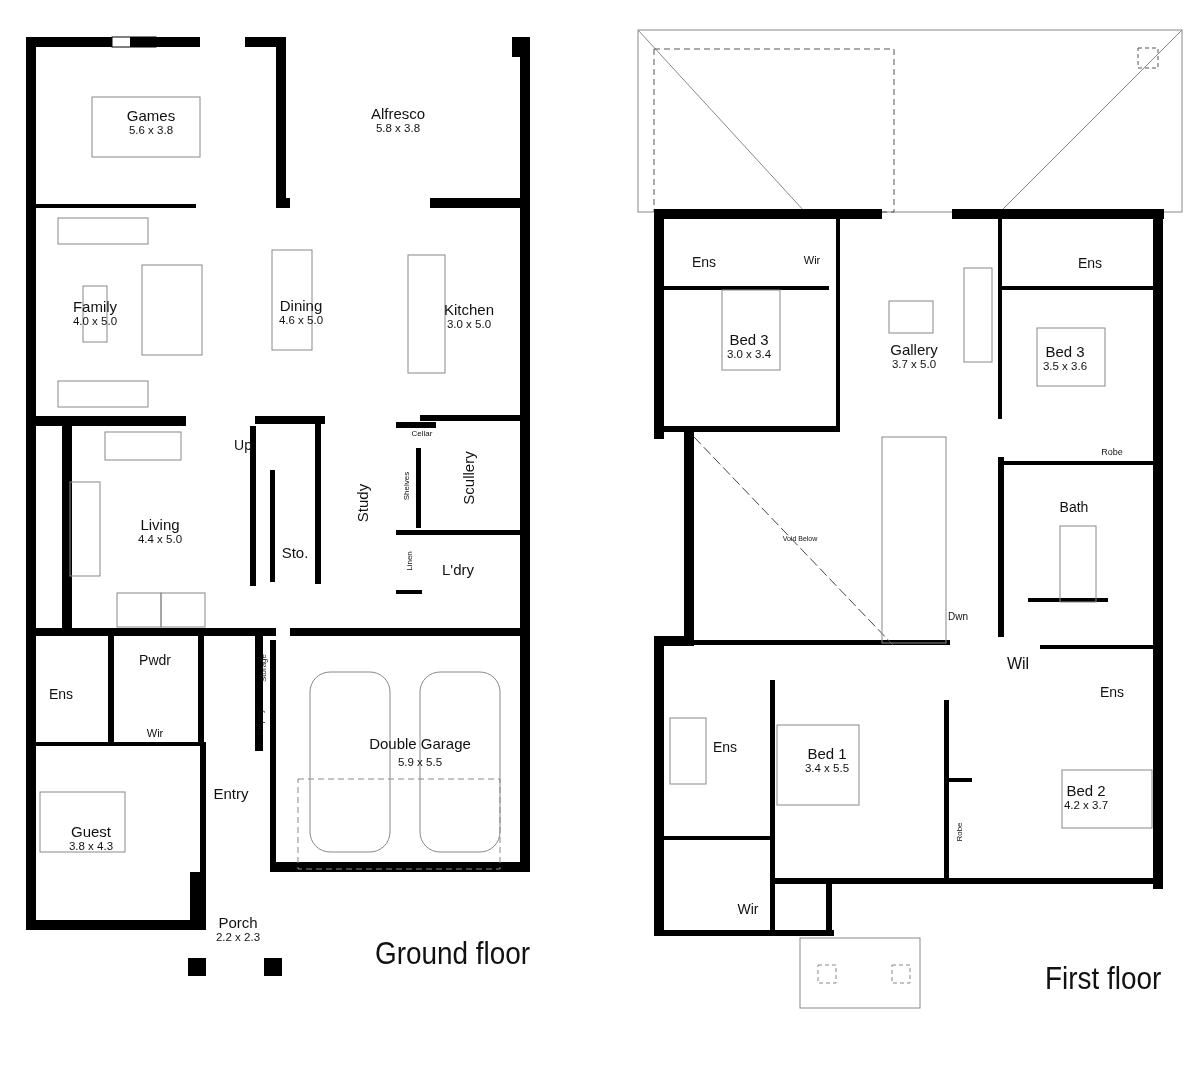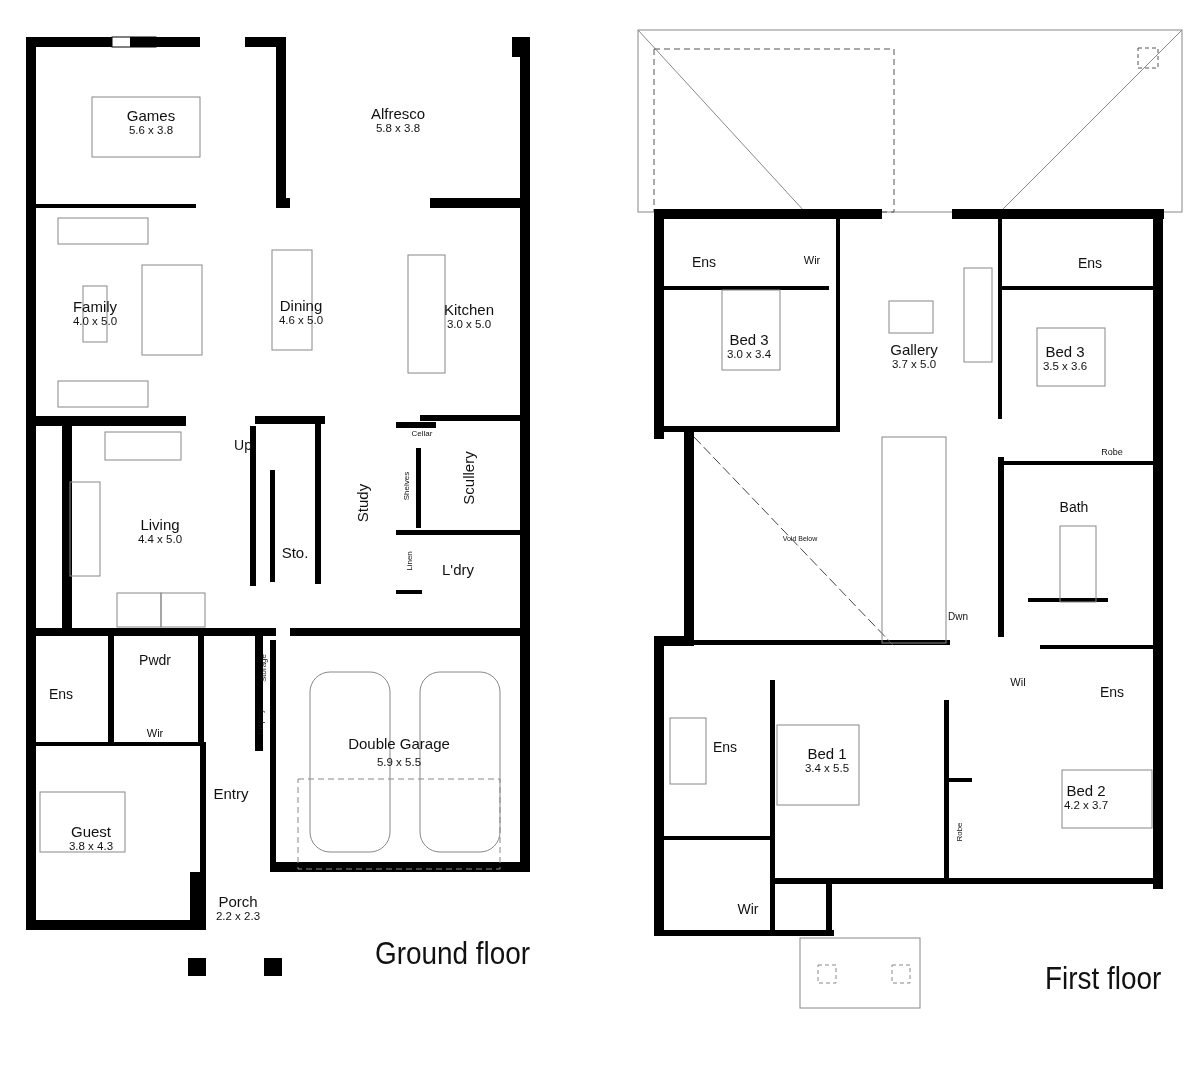--- a/index.html
+++ b/index.html
@@ -153,30 +153,30 @@
 <div class="lbl sm" style="left:422px;top:434px;font-size:8px">Cellar</div>
 <div class="lbl vert sm" style="left:407px;top:486px;font-size:8px">Shelves</div>
 <div class="lbl vert" style="left:469px;top:478px;font-size:15px">Scullery</div>
 <div class="lbl vert sm" style="left:410px;top:561px;font-size:8px">Linen</div>
 <div class="lbl" style="left:458px;top:570px;font-size:15px">L'dry</div>
 <div class="lbl" style="left:155px;top:660px;font-size:14px">Pwdr</div>
 <div class="lbl" style="left:61px;top:694px;font-size:14px">Ens</div>
 <div class="lbl" style="left:155px;top:734px;font-size:11px">Wir</div>
 <div class="lbl vert sm" style="left:264px;top:668px;font-size:8px">Storage</div>
 <div class="lbl vert sm" style="left:261px;top:722px;font-size:8px">Display</div>
-<div class="lbl" style="left:399px;top:752px">
+<div class="lbl" style="left:420px;top:752px">
     <span class="nm">Double Garage</span>
     <span class="dim" style="margin-top:4px">5.9 x 5.5</span>
   </div>
 <div class="lbl" style="left:231px;top:794px;font-size:15px">Entry</div>
 <div class="lbl" style="left:91px;top:838px">
     <span class="nm">Guest</span>
     <span class="dim">3.8 x 4.3</span>
   </div>
-<div class="lbl" style="left:238px;top:908px">
+<div class="lbl" style="left:238px;top:929px">
     <span class="nm">Porch</span>
     <span class="dim">2.2 x 2.3</span>
   </div>
 <div class="title" style="left:375px;top:936px">Ground floor</div>
 
 <div class="lbl" style="left:704px;top:262px;font-size:14px">Ens</div>
 <div class="lbl" style="left:812px;top:261px;font-size:11px">Wir</div>
 <div class="lbl" style="left:1090px;top:263px;font-size:14px">Ens</div>
 <div class="lbl" style="left:749px;top:346px">
     <span class="nm">Bed 3</span>
@@ -187,21 +187,21 @@
     <span class="dim">3.7 x 5.0</span>
   </div>
 <div class="lbl" style="left:1065px;top:358px">
     <span class="nm">Bed 3</span>
     <span class="dim">3.5 x 3.6</span>
   </div>
 <div class="lbl sm" style="left:1112px;top:453px;font-size:9px">Robe</div>
 <div class="lbl" style="left:1074px;top:507px;font-size:14px">Bath</div>
 <div class="lbl sm" style="left:800px;top:539px;font-size:7px">Void Below</div>
 <div class="lbl sm" style="left:958px;top:617px;font-size:10px">Dwn</div>
-<div class="lbl sm" style="left:1018px;top:683px;font-size:11px">Wil</div>
+<div class="lbl sm" style="left:1018px;top:664px;font-size:16px">Wil</div>
 <div class="lbl" style="left:1112px;top:692px;font-size:14px">Ens</div>
 <div class="lbl" style="left:725px;top:747px;font-size:14px">Ens</div>
 <div class="lbl" style="left:827px;top:760px">
     <span class="nm">Bed 1</span>
     <span class="dim">3.4 x 5.5</span>
   </div>
 <div class="lbl" style="left:1086px;top:797px">
     <span class="nm">Bed 2</span>
     <span class="dim">4.2 x 3.7</span>
   </div>

